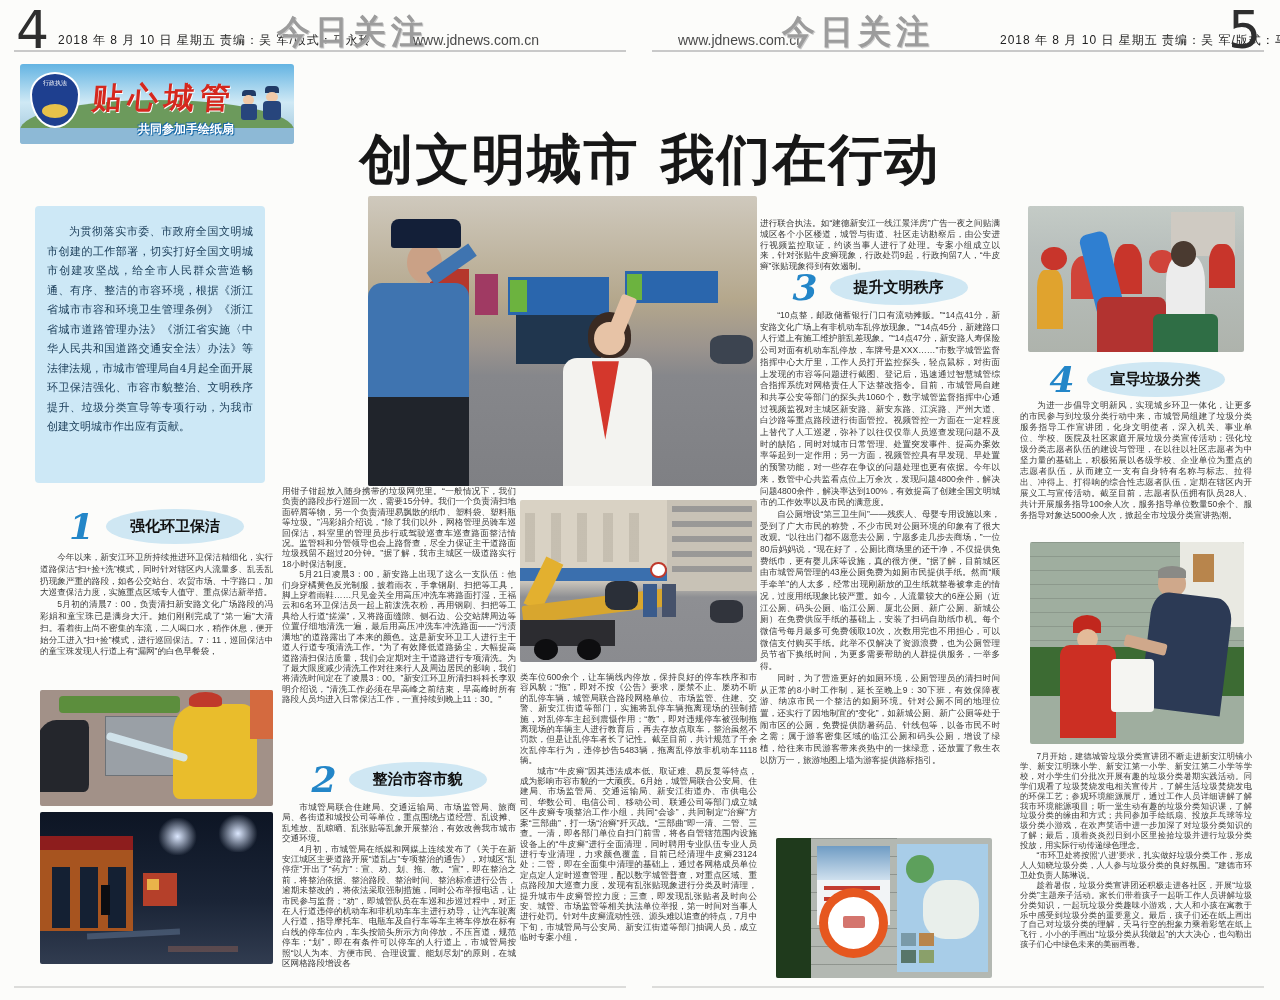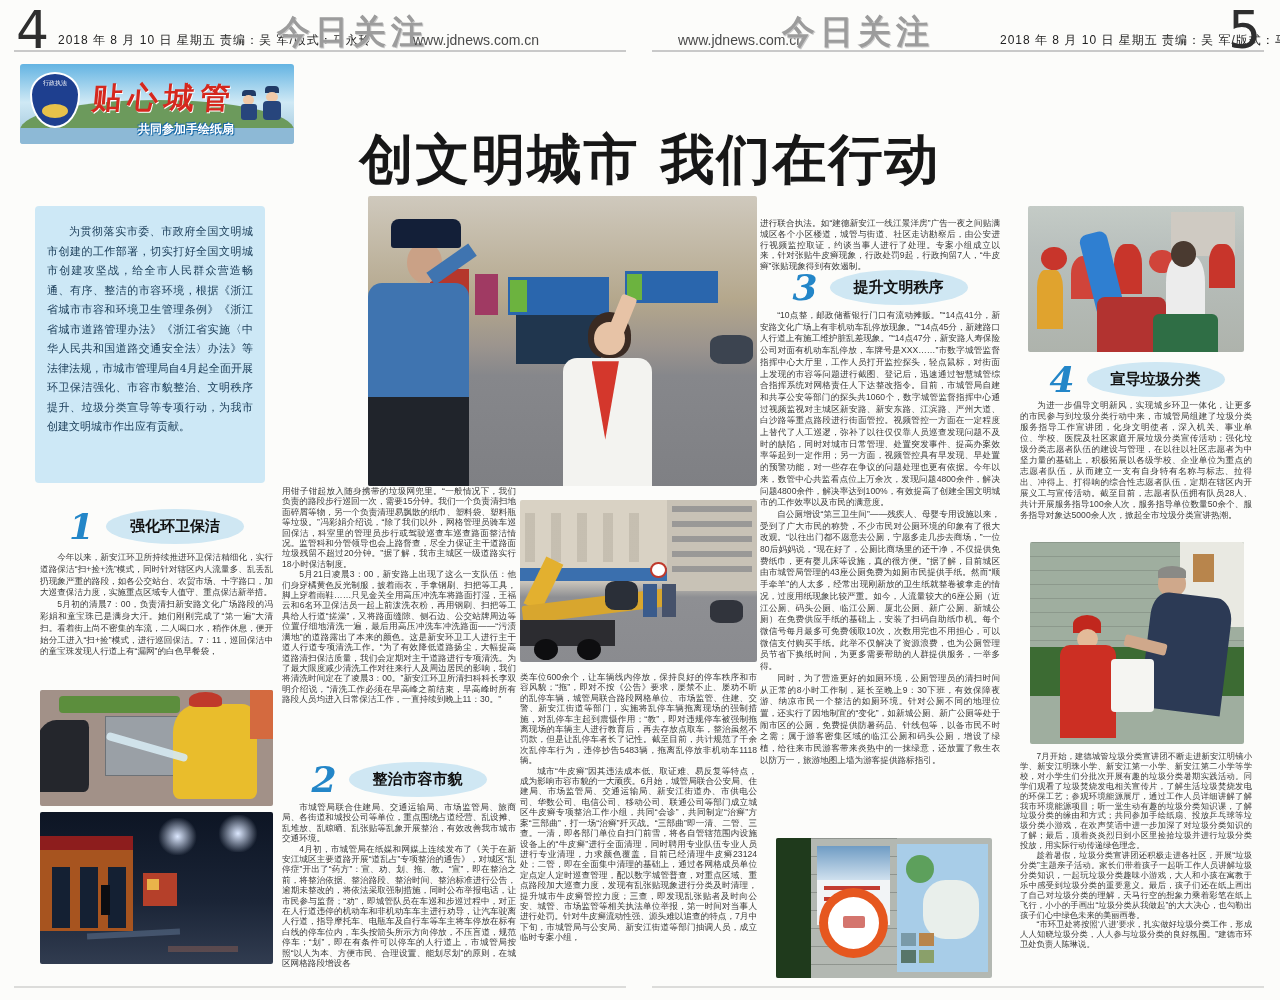--- a/index.html
+++ b/index.html
@@ -239,20 +239,20 @@
     <div style="left:54%;top:26%;width:38%;height:58%;background:#2c3a55;border-radius:20% 20% 0 0;transform:rotate(7deg);"></div>
     <div style="left:44%;top:48%;width:20%;height:6%;background:#cfa88b;border-radius:3px;transform:rotate(14deg);"></div>
     <div style="left:20%;top:36%;width:13%;height:9%;background:#c1271d;border-radius:50% 50% 0 0;"></div>
     <div style="left:22%;top:43%;width:10%;height:10%;background:#e3bb99;border-radius:50%;"></div>
     <div style="left:14%;top:51%;width:26%;height:46%;background:#cc2f23;border-radius:10px 10px 0 0;"></div>
     <div style="left:38%;top:58%;width:20%;height:26%;background:#f5f5f2;border-radius:4px;"></div>
   </div>
 
   <div class="abs body-text" style="left:1020px;top:752px;width:232px;height:230px;font-size:8.3px;line-height:9.9px;">
     <p>7月开始，建德城管垃圾分类宣讲团不断走进新安江明镜小学、新安江明珠小学、新安江第一小学、新安江第二小学等学校，对小学生们分批次开展有趣的垃圾分类暑期实践活动。同学们观看了垃圾焚烧发电相关宣传片，了解生活垃圾焚烧发电的环保工艺；参观环境能源展厅，通过工作人员详细讲解了解我市环境能源项目；听一堂生动有趣的垃圾分类知识课，了解垃圾分类的缘由和方式；共同参加手绘纸扇、投放乒乓球等垃圾分类小游戏，在欢声笑语中进一步加深了对垃圾分类知识的了解；最后，顶着炎炎烈日到小区里捡拾垃圾并进行垃圾分类投放，用实际行动传递绿色理念。</p>
+    <p>“市环卫处将按照‘八进’要求，扎实做好垃圾分类工作，形成人人知晓垃圾分类，人人参与垃圾分类的良好氛围。”建德市环卫处负责人陈琳说。</p>
     <p>趁着暑假，垃圾分类宣讲团还积极走进各社区，开展“垃圾分类”主题亲子活动。家长们带着孩子一起听工作人员讲解垃圾分类知识，一起玩垃圾分类趣味小游戏，大人和小孩在寓教于乐中感受到垃圾分类的重要意义。最后，孩子们还在纸上画出了自己对垃圾分类的理解，天马行空的想象力乘着彩笔在纸上飞行，小小的手画出“垃圾分类从我做起”的大大决心，也勾勒出孩子们心中绿色未来的美丽画卷。</p>
-    <p>“市环卫处将按照‘八进’要求，扎实做好垃圾分类工作，形成人人知晓垃圾分类，人人参与垃圾分类的良好氛围。”建德市环卫处负责人陈琳说。</p>
   </div>
 
   <div class="abs frule" style="left:14px;top:986px;width:612px;"></div>
   <div class="abs frule" style="left:652px;top:986px;width:612px;"></div>
 
 </div>
 
 </body></html>

